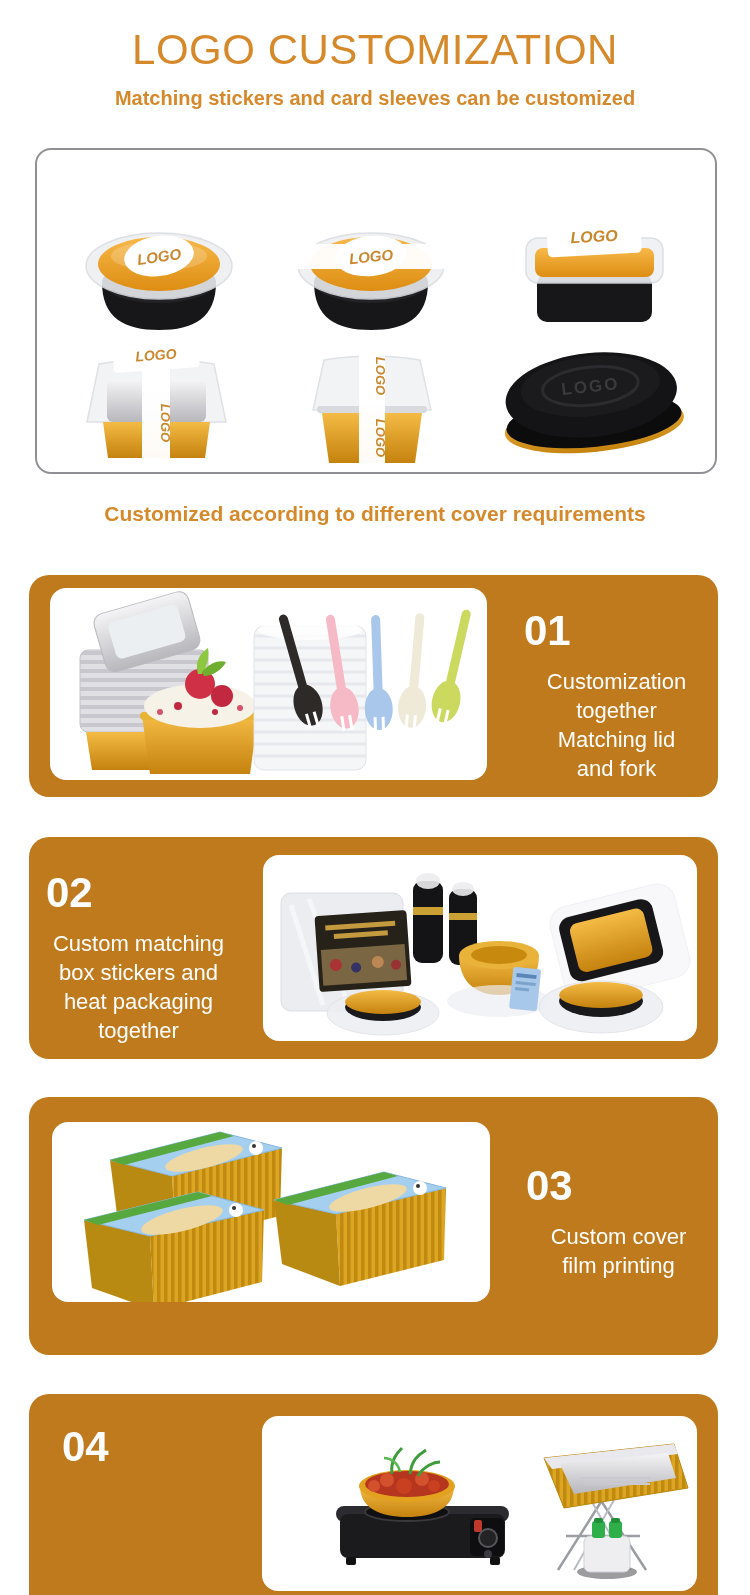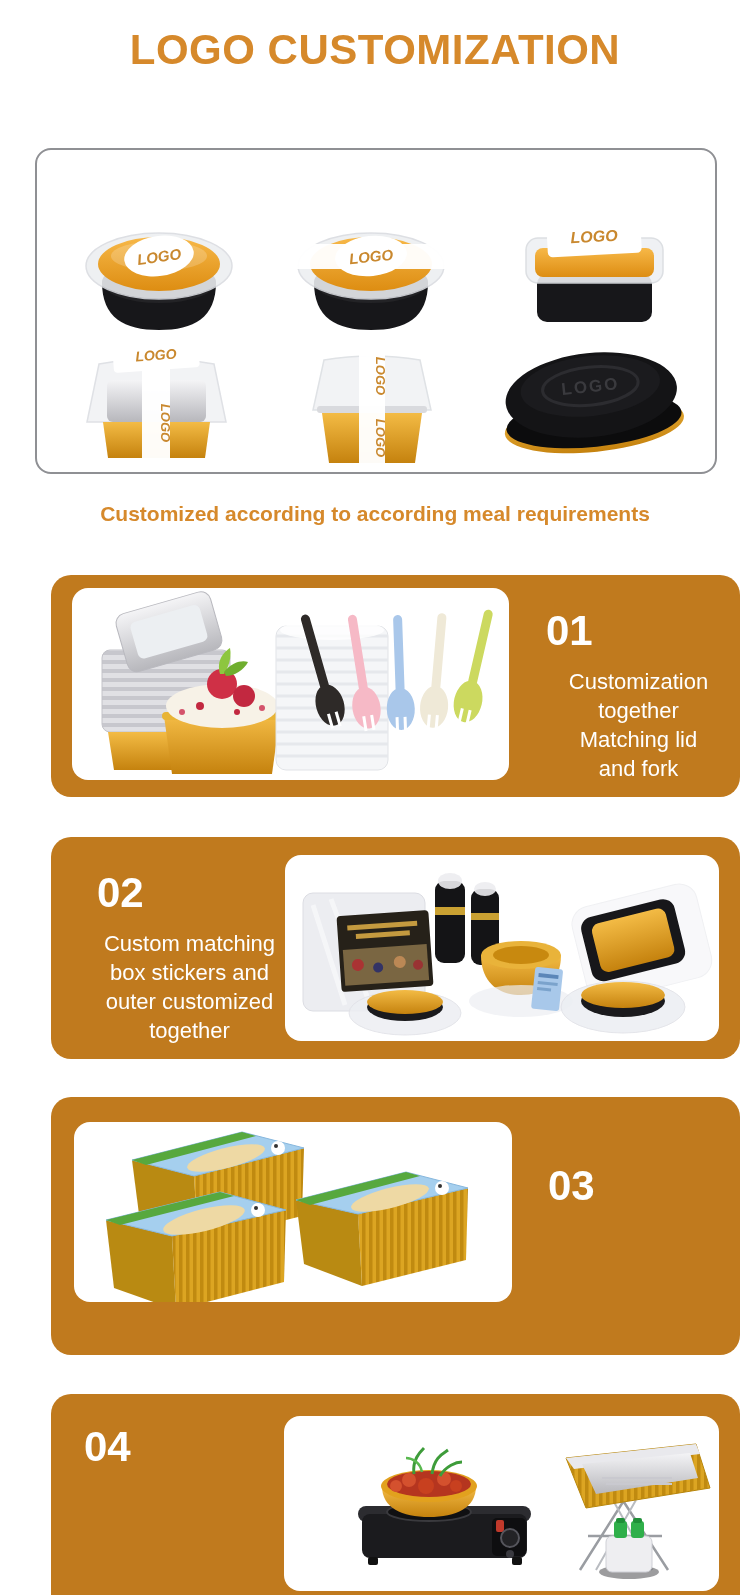--- a/index.html
+++ b/index.html
@@ -1,43 +1,43 @@
 <!DOCTYPE html>
 <html><head>
 <meta charset="utf-8">
 <style>
   html,body{margin:0;padding:0;background:#fff;}
   .page{position:relative;width:750px;height:1595px;background:#fff;overflow:hidden;
         font-family:"Liberation Sans",sans-serif;}
   
   .title{position:absolute;top:26px;left:0;width:750px;text-align:center;
-         font-size:42px;font-weight:bold;color:#d6892b;letter-spacing:.5px;}
+         font-size:42px;font-weight:normal;color:#d6892b;letter-spacing:.5px;}
   .subtitle{position:absolute;top:87px;left:0;width:750px;text-align:center;
             font-size:20px;font-weight:bold;color:#d6892b;}
   
   .showcase{position:absolute;left:35px;top:148px;width:678px;height:322px;
             border:2px solid #8f9094;border-radius:16px;background:#fff;}
   .showcase svg{position:absolute;}
   .it1{left:25px;top:52px;}  .it2{left:237px;top:52px;}  .it3{left:455px;top:46px;}
   .it4{left:22px;top:178px;} .it5{left:240px;top:180px;} .it6{left:448px;top:172px;}
   svg text{font-family:"Liberation Sans",sans-serif;}
   
   .mid-heading{position:absolute;top:502px;left:0;width:750px;text-align:center;
                font-size:21px;font-weight:bold;color:#d6892b;}
   
-  .feature{position:absolute;left:29px;width:689px;background:#c07a1e;border-radius:20px;margin-left:22px;}
+  .feature{position:absolute;left:29px;width:689px;background:#c07a1e;border-radius:20px;}
   .f1{top:575px;height:222px;} .f2{top:837px;height:222px;}
   .f3{top:1097px;height:258px;} .f4{top:1394px;height:224px;}
   .photo-card{position:absolute;background:#fff;border-radius:16px;overflow:hidden;}
   .pc1{left:21px;top:13px;width:437px;height:192px;}
   .pc2{left:234px;top:18px;width:434px;height:186px;}
   .pc3{left:23px;top:25px;width:438px;height:180px;}
   .pc4{left:233px;top:22px;width:435px;height:175px;}
   .fcol{position:absolute;color:#fff;width:185px;}
-  .f1 .fcol{left:495px;top:33px;} .f2 .fcol{left:46px;top:33px;}
+  .f1 .fcol{left:495px;top:33px;} .f2 .fcol{left:17px;top:33px;}
   .f3 .fcol{left:497px;top:66px;} .f4 .fcol{left:33px;top:30px;}
   .fnum{font-size:42px;font-weight:bold;line-height:46px;}
   .fbody{font-size:22px;line-height:29px;margin-top:13px;white-space:pre-line;text-align:center;}
   .logoTxt{font-weight:bold;font-style:italic;fill:#c9882e;}
 </style>
 </head>
 <body>
 
 <div class="page">
 
@@ -60,20 +60,21 @@
           <rect width="3.5" height="10" fill="#c08a10"></rect>
       </pattern>
       <pattern id="foilridge" width="6" height="9" patternUnits="userSpaceOnUse">
         <rect width="6" height="9" fill="#e0e0e4"></rect>
           <rect width="6" height="4" fill="#c7c7cd"></rect>
       </pattern>
     </defs>
   </svg>
 
   <div class="title">LOGO CUSTOMIZATION</div>
+  <div class="subtitle">Matching stickers and card sleeves can be customized</div>
 
   <div class="showcase">
 
     <svg class="it1" width="195" height="150" viewBox="0 0 195 150">
       <path d="M40,80 C40,116 62,128 97,128 C132,128 154,116 154,80 Z" fill="#17171a"></path>
       <ellipse cx="97" cy="80" rx="57" ry="21" fill="#232326"></ellipse>
       <ellipse cx="97" cy="64" rx="73" ry="33" fill="#eceef1" opacity="0.88" stroke="#d9dbe0" stroke-width="1.5"></ellipse>
       <ellipse cx="97" cy="62" rx="61" ry="27" fill="url(#amber)"></ellipse>
       <ellipse cx="97" cy="54" rx="48" ry="15" fill="#ffffff" opacity="0.2"></ellipse>
       <g transform="rotate(-8 97 54)">
@@ -130,21 +131,21 @@
         <ellipse cx="107" cy="103" rx="90" ry="27" fill="url(#gold)"></ellipse>
         <ellipse cx="107" cy="99" rx="88" ry="26" fill="#0c0c0d"></ellipse>
         <ellipse cx="107" cy="73" rx="86" ry="42" fill="#141416"></ellipse>
         <ellipse cx="107" cy="64" rx="70" ry="30" fill="#1b1b1e"></ellipse>
         <ellipse cx="107" cy="64" rx="48" ry="19" fill="none" stroke="#2c2c30" stroke-width="3"></ellipse>
         <text x="107" y="70" text-anchor="middle" font-size="17" font-weight="bold" letter-spacing="2" fill="#3a3a3e">LOGO</text>
       </g>
     </svg>
   </div>
 
-  <div class="mid-heading">Customized according to according meal requirements</div>
+  <div class="mid-heading">Customized according to different cover requirements</div>
 
   <section class="feature f1">
     <div class="photo-card pc1">
       <svg width="437" height="192" viewBox="0 0 437 192">
 
         <g>
           <rect x="30" y="62" width="128" height="82" rx="8" fill="url(#foilridge)" stroke="#c2c2c8"></rect>
           <g transform="rotate(-16 96 44)">
             <rect x="48" y="14" width="98" height="60" rx="10" fill="url(#silver)" stroke="#b9b9bf"></rect>
             <rect x="61" y="25" width="72" height="38" rx="6" fill="#eceff2"></rect>
@@ -213,21 +214,21 @@
 Matching lid
 and fork</div>
     </div>
   </section>
 
   <section class="feature f2">
     <div class="fcol">
       <div class="fnum">02</div>
       <div class="fbody">Custom matching
 box stickers and
-outer customized
+heat packaging
 together</div>
     </div>
     <div class="photo-card pc2">
       <svg width="434" height="186" viewBox="0 0 434 186">
         <g>
           <rect x="18" y="38" width="122" height="118" rx="10" fill="#ecedf1" stroke="#dcdde3"></rect>
           <path d="M28,50 L60,150 M46,44 L86,152" stroke="#f7f8fa" stroke-width="5" fill="none" opacity="0.8"></path>
         </g>
         <g transform="rotate(-4 100 96)">
           <rect x="54" y="58" width="92" height="76" rx="4" fill="#262119"></rect>
@@ -306,20 +307,22 @@
           <polygon points="4,36 118,8 184,26 70,52" fill="#a5cfee" stroke="#87b7dd"></polygon>
           <polygon points="4,36 118,8 132,12 18,41" fill="#57a83e"></polygon>
           <ellipse cx="102" cy="36" rx="42" ry="11" transform="rotate(-14 102 36)" fill="#eed9a4"></ellipse>
           <circle cx="156" cy="26" r="7" fill="#ffffff"></circle>
             <circle cx="154" cy="24" r="2" fill="#333"></circle>
         </g>
       </svg>
     </div>
     <div class="fcol">
       <div class="fnum">03</div>
+      <div class="fbody">Custom cover
+film printing</div>
     </div>
   </section>
 
   <section class="feature f4">
     <div class="fcol">
       <div class="fnum">04</div>
     </div>
     <div class="photo-card pc4">
       <svg width="435" height="175" viewBox="0 0 435 175">
 

